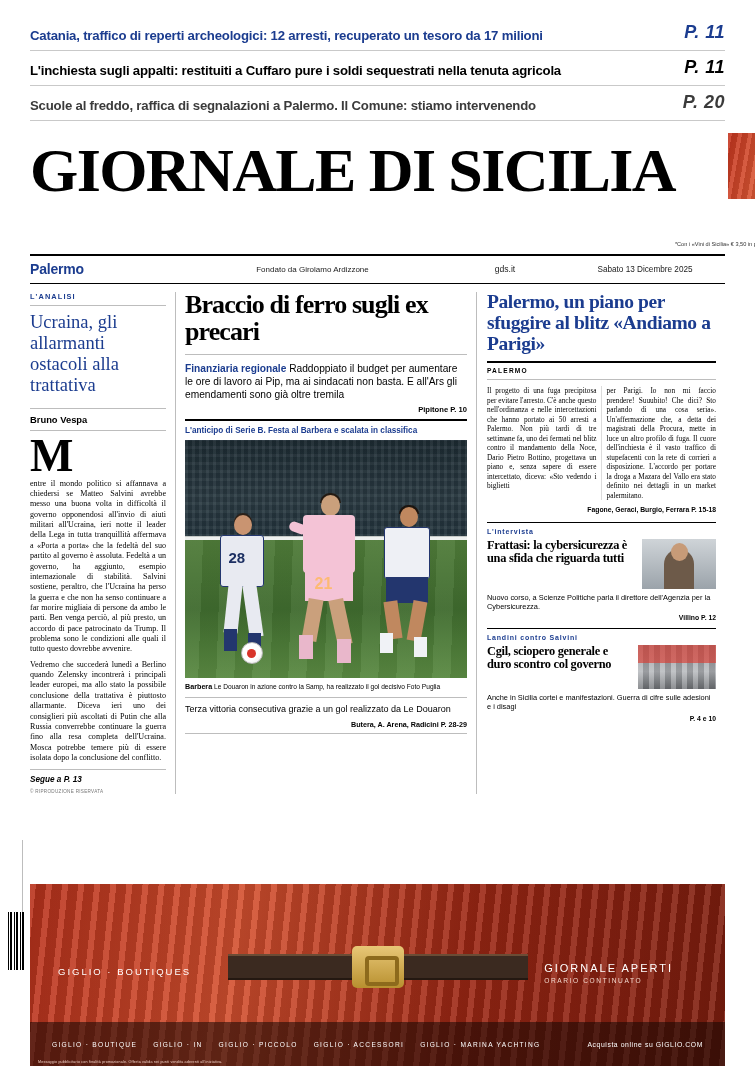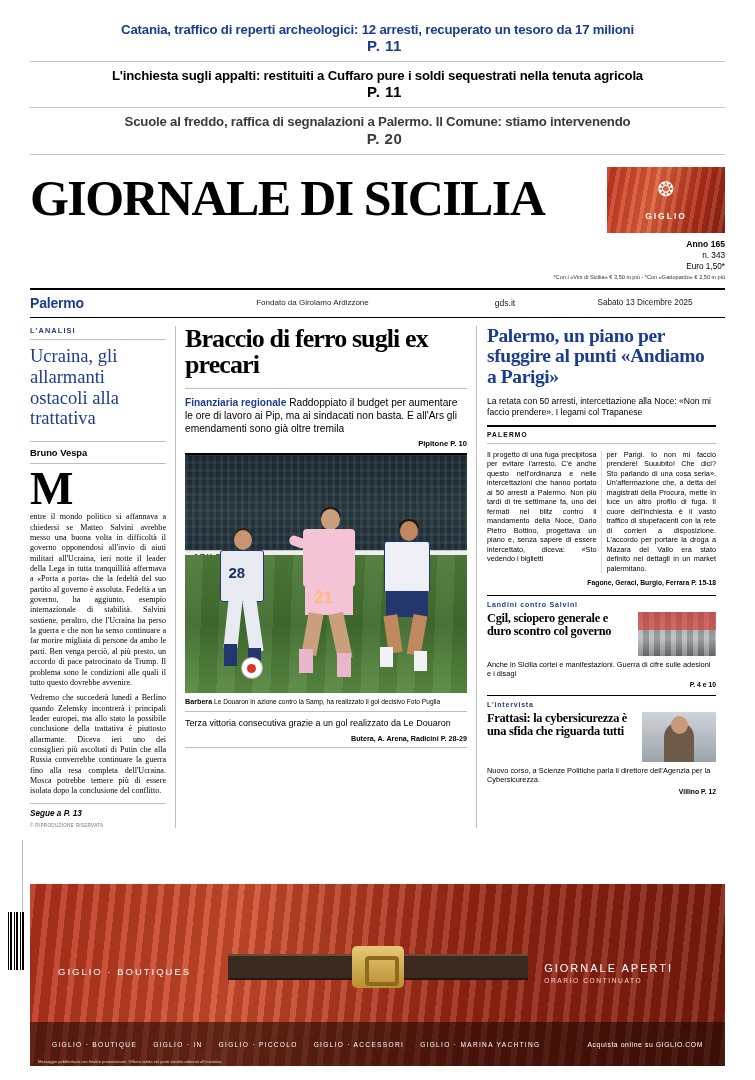--- a/index.html
+++ b/index.html
@@ -11,55 +11,55 @@
     color: #000;
     overflow: hidden;
     position: relative;
   }
   .page { width: 755px; height: 1080px; position: relative; background:#fff; }
 
   
   .teasers { padding: 22px 30px 4px 30px; }
   .teaser {
     display: flex;
-    align-items: center;
+    align-items: flex-end;
     border-bottom: 1px solid #c9c9c9;
     padding: 6px 0 7px 0;
-    flex-direction: column;
   }
   .teaser:first-child { padding-top: 0; }
   .teaser-text {
     flex: 1;
     font-size: 13.2px;
     font-weight: bold;
     letter-spacing: -0.2px;
     line-height: 1.15;
   }
   .teaser-blue .teaser-text { color: #1b3c8f; }
   .teaser-page {
-    font-size: 15px;
+    font-size: 18px;
     font-weight: bold;
     white-space: nowrap;
     padding-left: 14px;
     letter-spacing: 0.5px;
+    font-style: italic;
   }
   .teaser-blue .teaser-page { color: #1b3c8f; }
   .teaser-gray .teaser-text { color: #3b3b3b; }
   .teaser-gray .teaser-page { color: #3b3b3b; }
 
   
   .masthead {
     display: flex;
     align-items: flex-start;
     padding: 8px 30px 0 30px;
   }
   .mast-title {
     font-family: "Liberation Serif", serif;
     font-weight: bold;
-    font-size: 50px;
+    font-size: 62px;
     letter-spacing: -1.6px;
     line-height: 0.95;
     white-space: nowrap;
     flex: 1;
     padding-top: 8px;
   }
   .mast-right { width: 200px; display:flex; flex-direction:column; align-items:flex-end; }
   .giglio-box {
     width: 118px; height: 66px;
     background: linear-gradient(105deg,#c4351f 0%, #e0603a 40%, #b02d18 75%, #8d2312 100%);
@@ -311,21 +311,21 @@
     color: #1b3c8f;
     letter-spacing: -0.4px;
   }
   .sub-right { font-size: 8.6px; line-height:1.28; margin-top: 8px; }
   .rule-blue { border-bottom: 2px solid #000; margin-top: 7px; }
   .sect-label { font-size:6.6px; font-weight:bold; letter-spacing:1.2px; padding:4px 0 5px 0; border-bottom:1px solid #bdbdbd; }
   .two-col-text {
     column-count: 2;
     column-gap: 10px;
     column-rule: 1px solid #dcdcdc;
-    font-family: Liberation Sans, sans-serif;
+    font-family: Liberation Serif, serif;
     font-size: 7.3px;
     line-height: 1.3;
     text-align: justify;
     hyphens: auto;
     padding-top: 6px;
   }
   .credit-right { text-align:right; font-size:6.8px; font-weight:bold; margin-top:5px; line-height:1.4; }
   .mini-block { border-top: 1px solid #000; margin-top: 7px; padding-top: 5px; }
   .mini-kicker { font-size:7px; color:#1b3c8f; font-weight:bold; letter-spacing:0.8px; }
   .mini-row { display:flex; gap:8px; margin-top:4px; }
@@ -474,20 +474,21 @@
       <div class="riproduzione">© RIPRODUZIONE RISERVATA</div>
     </div>
 
     <div class="col-mid">
       <div class="headline-main">Braccio di ferro sugli ex precari</div>
       <div class="deck">
         <b>Finanziaria regionale</b><span> Raddoppiato il budget per aumentare le ore di lavoro ai Pip, ma ai sindacati non basta. E all'Ars gli emendamenti sono già oltre tremila</span>
       </div>
       <div class="credit-line">Pipitone  P. 10</div>
 
+      <div class="photo-kicker">L'anticipo di Serie B. Festa al Barbera e scalata in classifica</div>
 
       <div class="photo">
         <div class="crowd"></div>
         <div class="board">
           <span>ABILDGAARD</span>
         </div>
         <div class="turf"></div>
 
         <div class="player pl-1">
           <div class="hair"></div>
@@ -530,54 +531,53 @@
       <div class="photo-caption">
         <b>Barbera</b><span> Le Douaron in azione contro la Samp, ha realizzato il gol decisivo</span>
         <span>Foto Puglia</span>
       </div>
 
       <div class="sub-2">Terza vittoria consecutiva grazie a un gol realizzato da Le Douaron</div>
       <div class="credit-2">Butera, A. Arena, Radicini  P. 28-29</div>
     </div>
 
     <div class="col-right">
-      <div class="headline-right">Palermo, un piano per sfuggire al punti «Andiamo a Parigi»</div>
-      <div class="sub-right">La retata con 50 arresti, intercettazione alla Noce: «Non mi faccio prendere». I legami col Trapanese</div>
+      <div class="headline-right">Palermo, un piano per sfuggire al blitz «Andiamo a Parigi»</div>
       <div class="rule-blue"></div>
       <div class="sect-label">PALERMO</div>
       <div class="two-col-text">
         <p>Il progetto di una fuga precipitosa per evitare l'arresto. C'è anche questo nell'ordinanza e nelle intercettazioni che hanno portato ai 50 arresti a Palermo. Non più tardi di tre settimane fa, uno dei fermati nel blitz contro il mandamento della Noce, Dario Pietro Bottino, progettava un piano e, senza sapere di essere intercettato, diceva: «Sto vedendo i biglietti</p>
         <p>per Parigi. Io non mi faccio prendere! Suuubito! Che dici? Sto parlando di una cosa seria». Un'affermazione che, a detta dei magistrati della Procura, mette in luce un altro profilo di fuga. Il cuore dell'inchiesta è il vasto traffico di stupefacenti con la rete di corrieri a disposizione. L'accordo per portare la droga a Mazara del Vallo era stato definito nei dettagli in un market palermitano.</p>
       </div>
       <div class="credit-right">Fagone, Geraci, Burgio, Ferrara
 P. 15-18</div>
+
+      <div class="mini-block">
+        <div class="mini-kicker">L'intervista</div>
+        <div class="mini-row">
+          <div class="mini-txt">
+            <div class="mini-head">Frattasi: la cybersicurezza è una sfida che riguarda tutti</div>
+          </div>
+          <div class="mini-photo portrait"></div>
+        </div>
+        <div class="mini-sub">Nuovo corso, a Scienze Politiche parla il direttore dell'Agenzia per la Cybersicurezza.</div>
+        <div class="mini-credit">Villino  P. 12</div>
+      </div>
 
       <div class="mini-block">
         <div class="mini-kicker">Landini contro Salvini</div>
         <div class="mini-row">
           <div class="mini-txt">
             <div class="mini-head">Cgil, sciopero generale e duro scontro col governo</div>
           </div>
           <div class="mini-photo protest"></div>
         </div>
         <div class="mini-sub">Anche in Sicilia cortei e manifestazioni. Guerra di cifre sulle adesioni e i disagi</div>
         <div class="mini-credit">P. 4 e 10</div>
       </div>
-
-      <div class="mini-block">
-        <div class="mini-kicker">L'intervista</div>
-        <div class="mini-row">
-          <div class="mini-txt">
-            <div class="mini-head">Frattasi: la cybersicurezza è una sfida che riguarda tutti</div>
-          </div>
-          <div class="mini-photo portrait"></div>
-        </div>
-        <div class="mini-sub">Nuovo corso, a Scienze Politiche parla il direttore dell'Agenzia per la Cybersicurezza.</div>
-        <div class="mini-credit">Villino  P. 12</div>
-      </div>
     </div>
   </div>
 
   <div class="side-rule"></div>
   <div class="barcode"></div>
 
   <div class="ad">
     <div class="ad-logo">GIGLIO · BOUTIQUES</div>
     <div class="ad-belt"></div>
     <div class="ad-buckle"></div>

